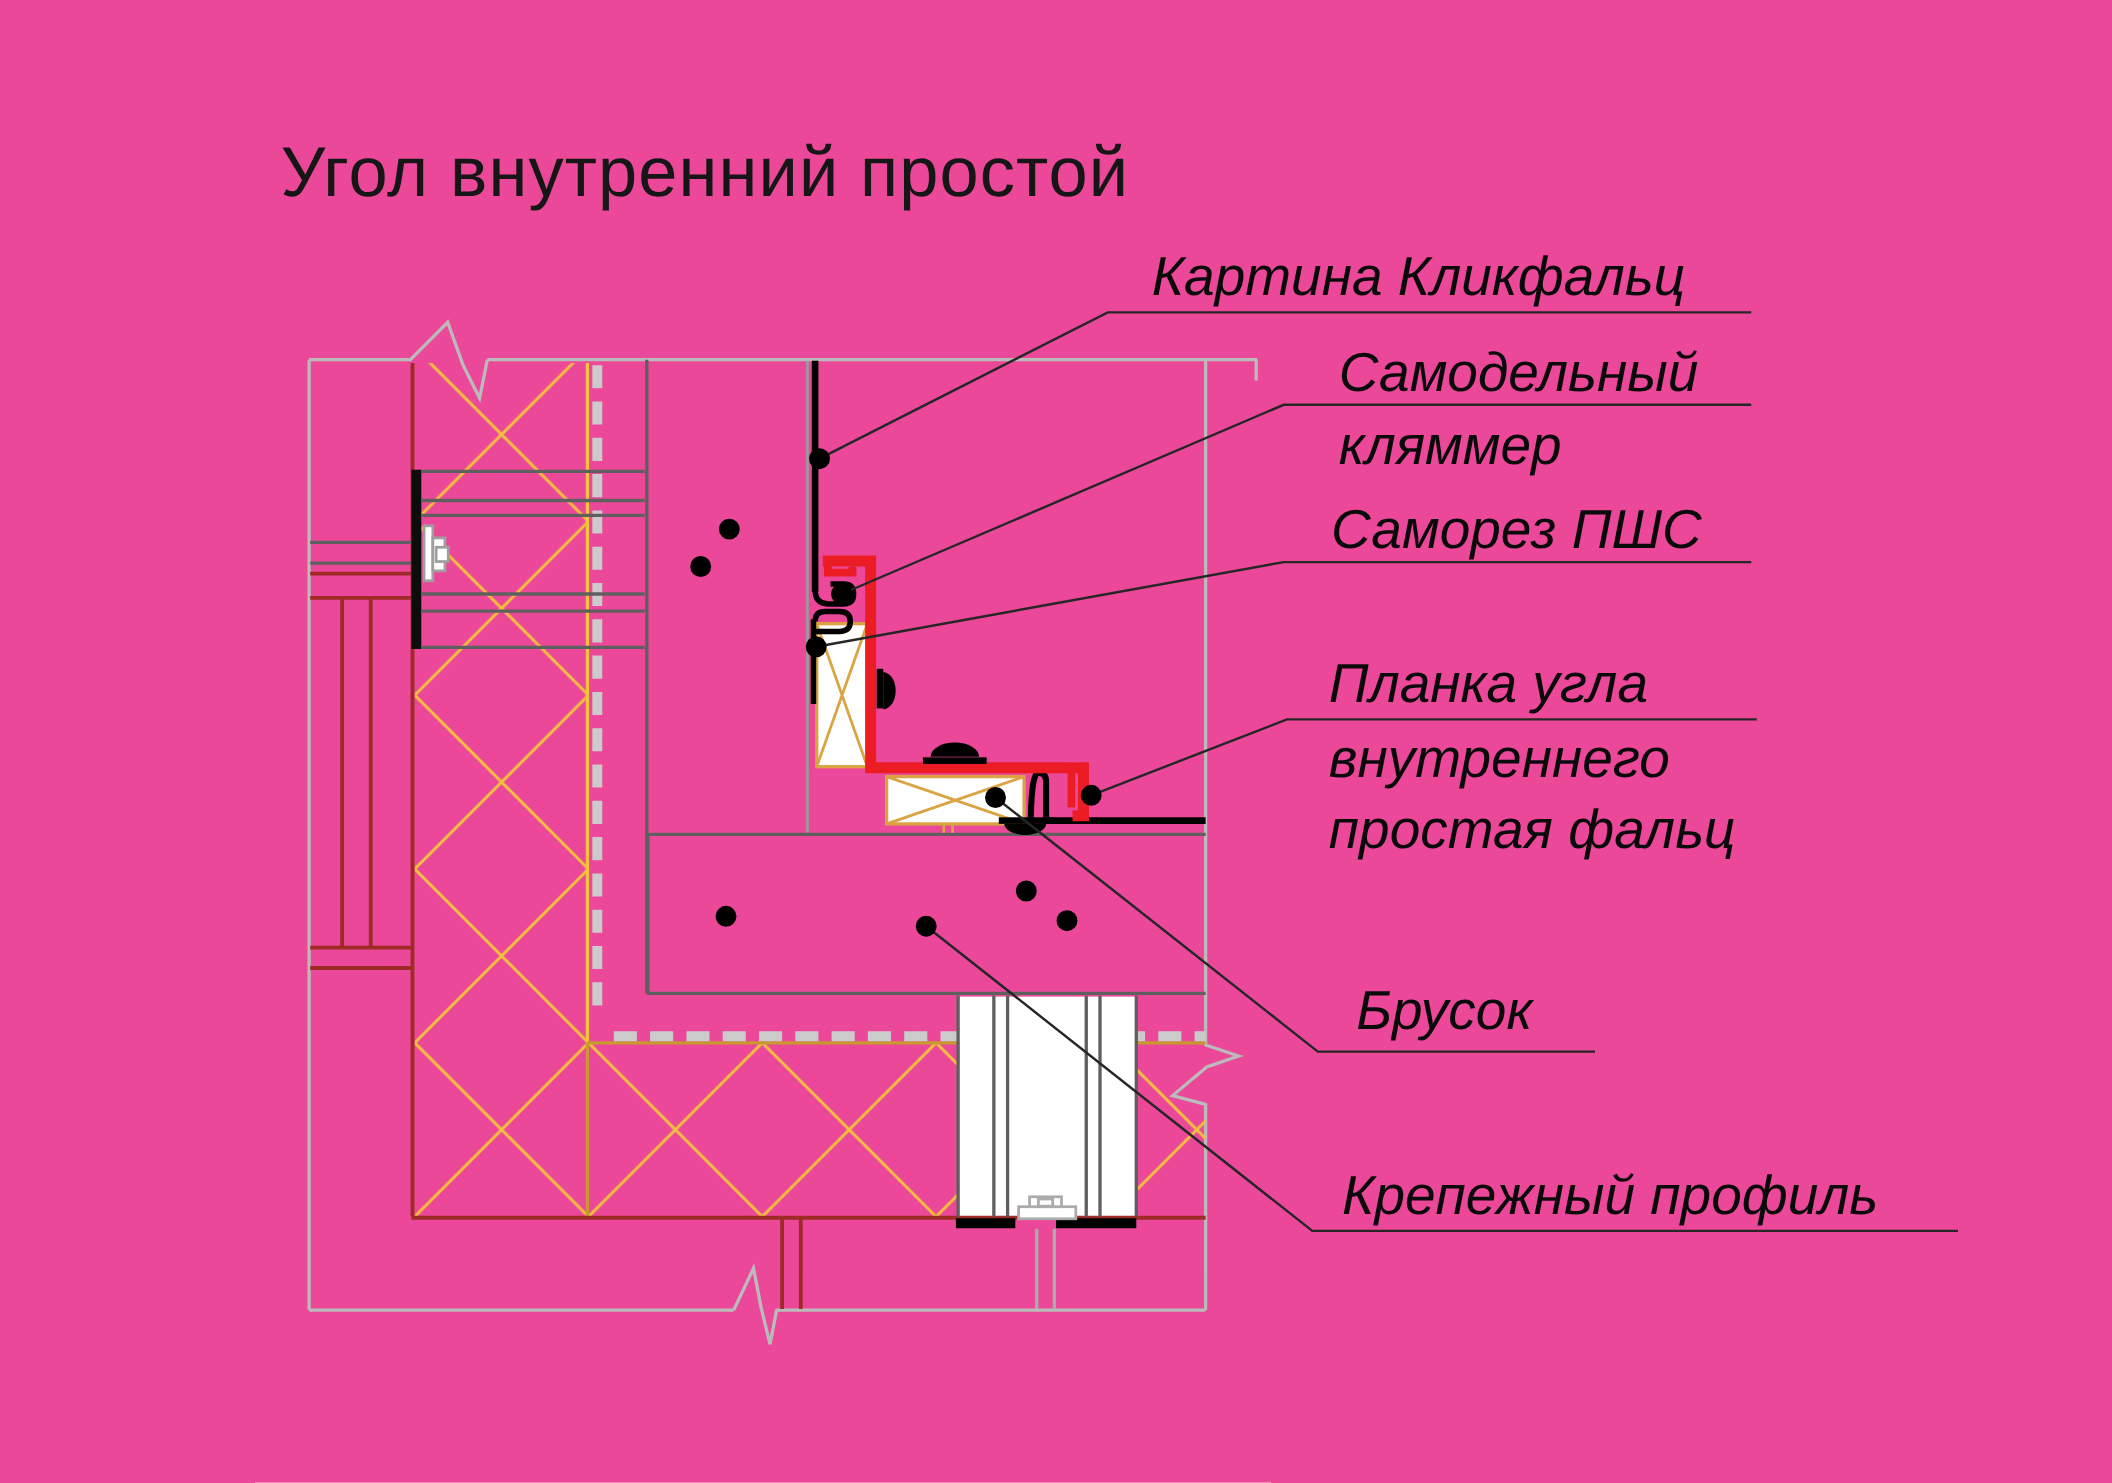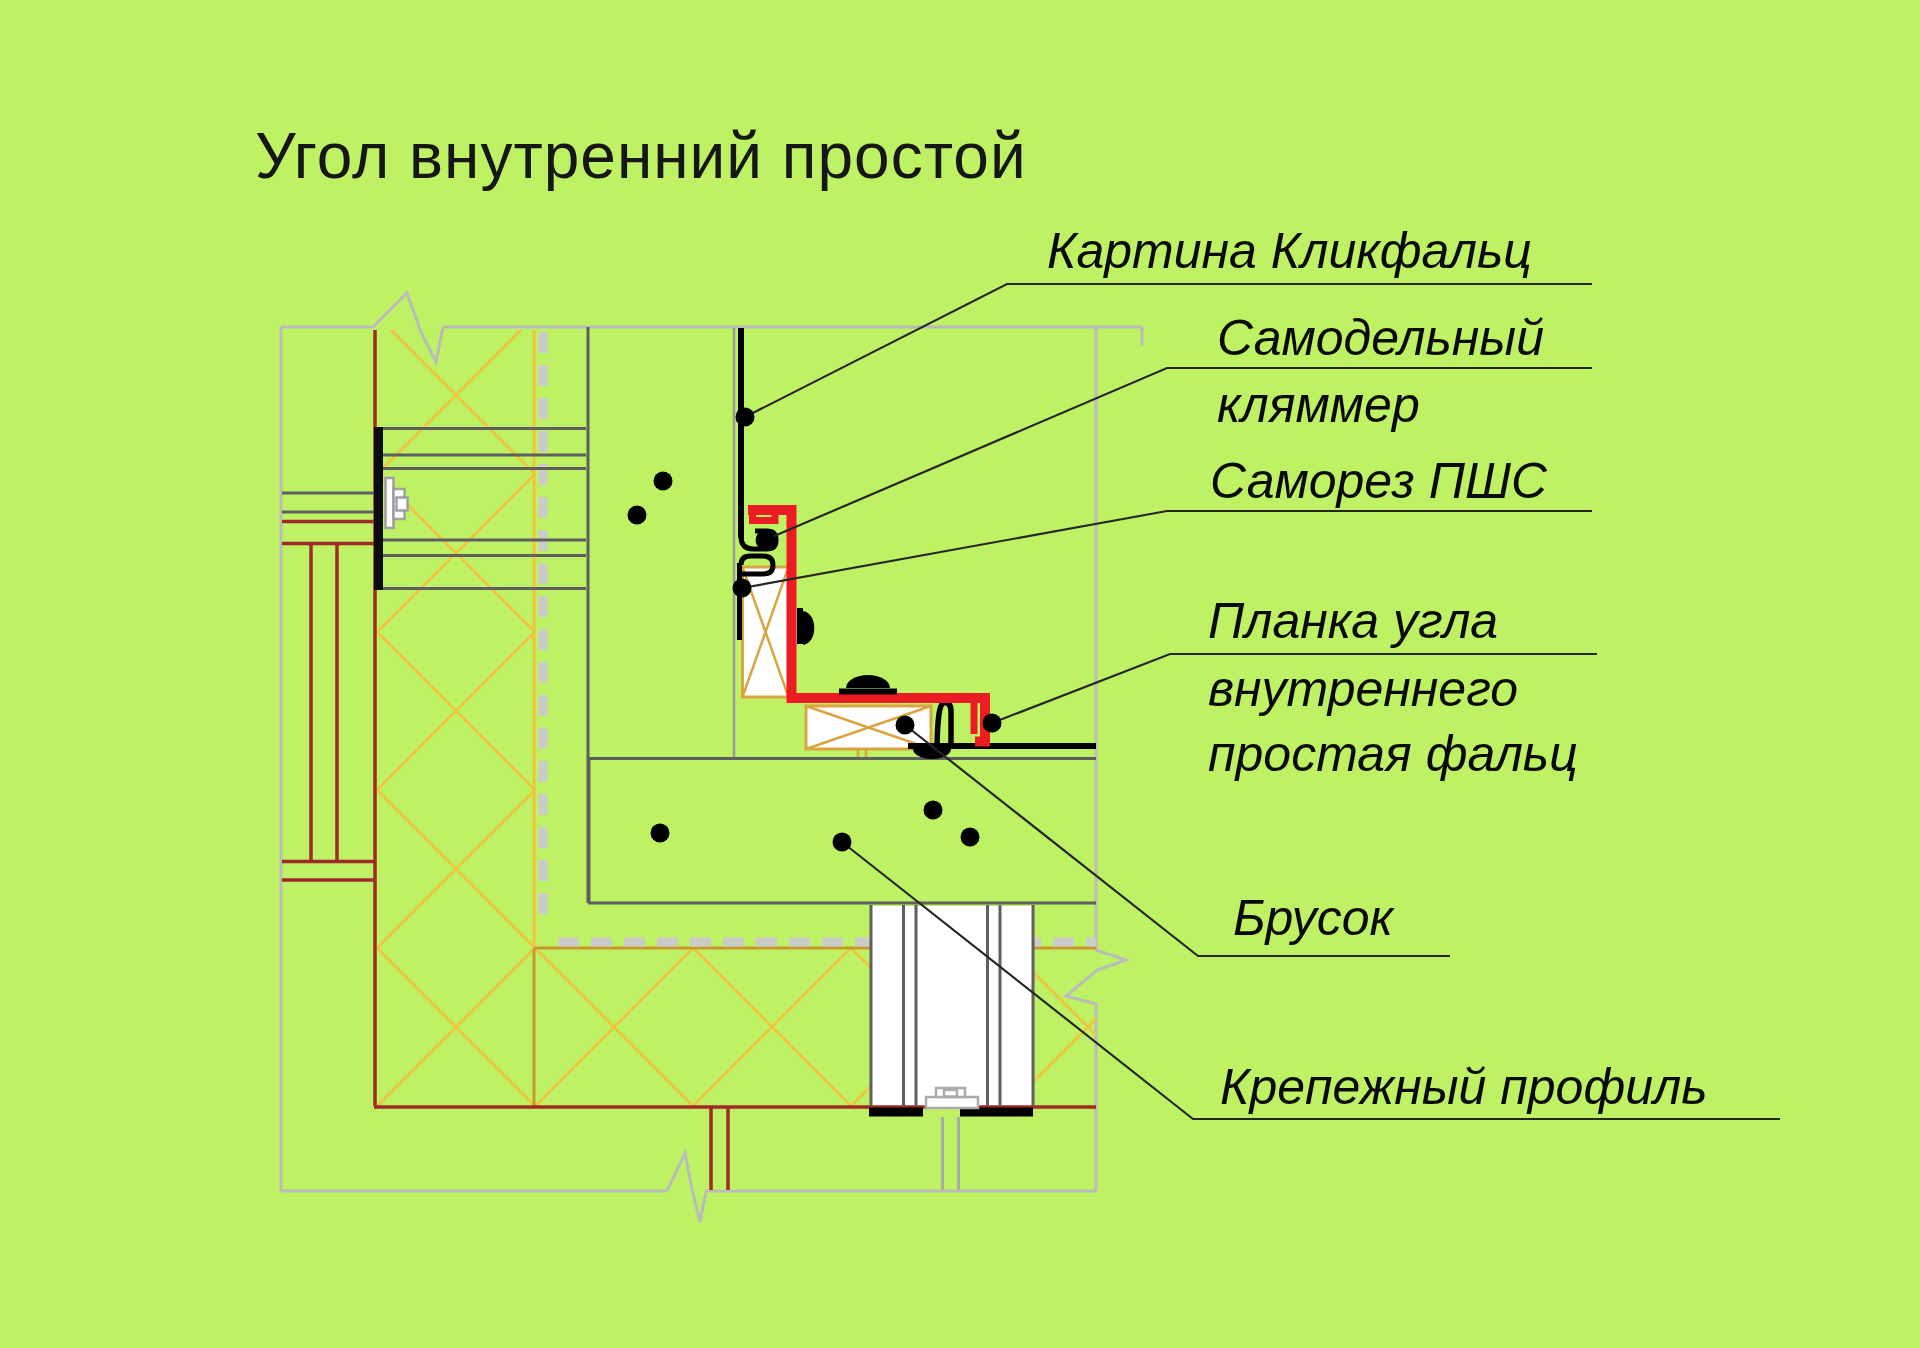--- a/index.html
+++ b/index.html
@@ -1,16 +1,16 @@
 <!DOCTYPE html>
 <html style="--plank-red: #EC1C24; --wall-red: #9E2B25; --insulation-yellow: #F2C33B; --wood-tan: #D9A441; --frame-gray: #BBBBBB; --structure-gray: #5F5F5F; --membrane-gray: #CBCBCB; --ink: #000000;"><head>
 <meta charset="utf-8">
 <style>
   html,body{margin:0;padding:0;background:#fff;}
-  .page{width:1920px;height:1348px;position:relative;background:#bef264;overflow:hidden;}
+  .page{width:1920px;height:1348px;position:relative;background:#ec4899;overflow:hidden;}
   svg{display:block;}
   .frame{stroke:var(--frame-gray);stroke-width:3;fill:none;}
   .struct{stroke:var(--structure-gray);stroke-width:3;fill:none;}
   .grayfit{stroke:#9a9a9a;stroke-width:2.5;fill:none;}
   .redline{stroke:var(--wall-red);stroke-width:3.5;fill:none;}
   .membrane{stroke:var(--membrane-gray);stroke-width:9;fill:none;stroke-dasharray:21 12;}
   .yline{stroke:var(--insulation-yellow);stroke-width:3;fill:none;}
   .tanline{stroke:#C8992E;stroke-width:3;fill:none;}
   .woodrect{fill:#fff;stroke:var(--wood-tan);stroke-width:3;}
   .woodline{stroke:var(--wood-tan);stroke-width:2.5;fill:none;}

